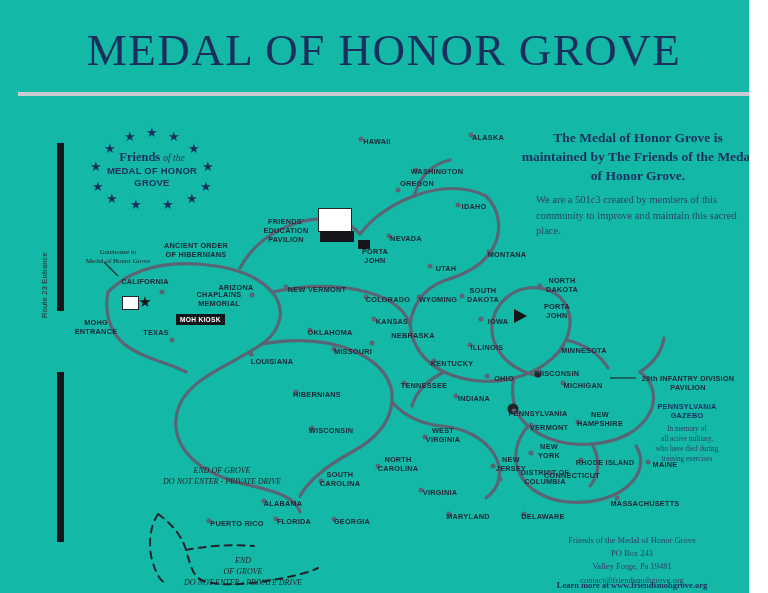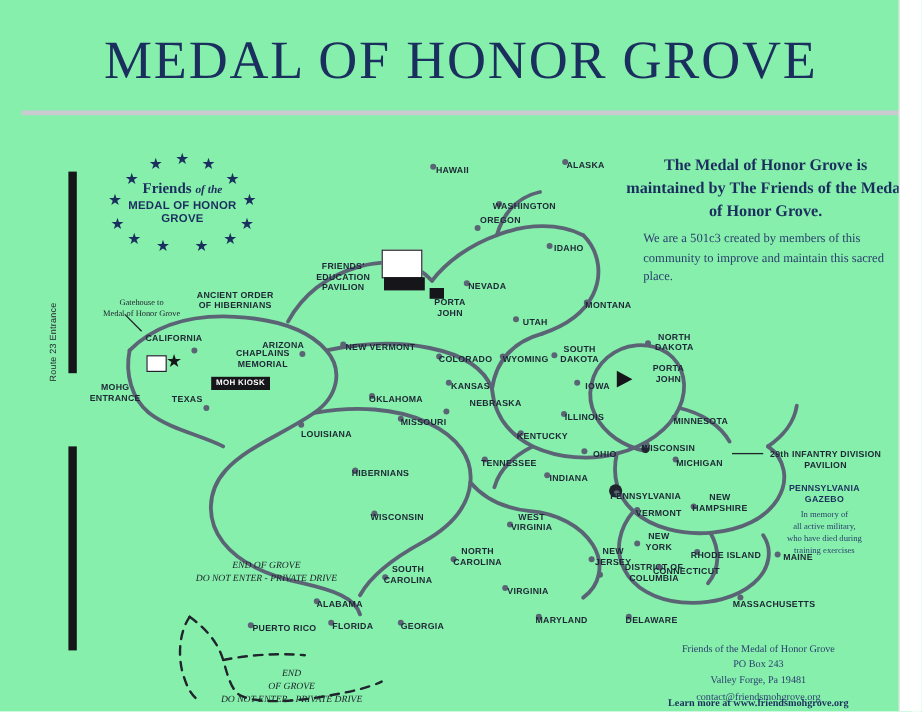--- a/index.html
+++ b/index.html
@@ -4,21 +4,21 @@
 <style>
   html, body {
     margin: 0;
     padding: 0;
     background: #ffffff;
   }
   #page {
     position: relative;
     width: 760px;
     height: 593px;
-    background: #86efac;
+    background: #14b8a6;
     font-family: "Liberation Sans", sans-serif;
     overflow: hidden;
   }
   
   .title {
     position: absolute;
     left: 0;
     top: 24px;
     width: 768px;
     text-align: center;
@@ -75,21 +75,21 @@
   }
   .logo-text {
     position: absolute;
     left: 0; top: 24px;
     width: 140px;
     text-align: center;
     color: #1b2f5e;
     line-height: 1.22;
   }
   .logo-line1 { font-size: 12.5px; font-weight: bold; font-family: "Liberation Serif", serif; }
-  .logo-line1 .of { font-size: 9.5px; font-weight: bold; font-style: italic; }
+  .logo-line1 .of { font-size: 9.5px; font-weight: normal; font-style: italic; }
   .logo-line2 { font-size: 9.5px; font-weight: bold; letter-spacing: .2px; }
   .logo-line3 { font-size: 9.5px; font-weight: bold; letter-spacing: .2px; }
   .star {
     position: absolute;
     color: #1b2f5e;
     font-size: 13px;
     line-height: 1;
   }
   
   .rt-head {

